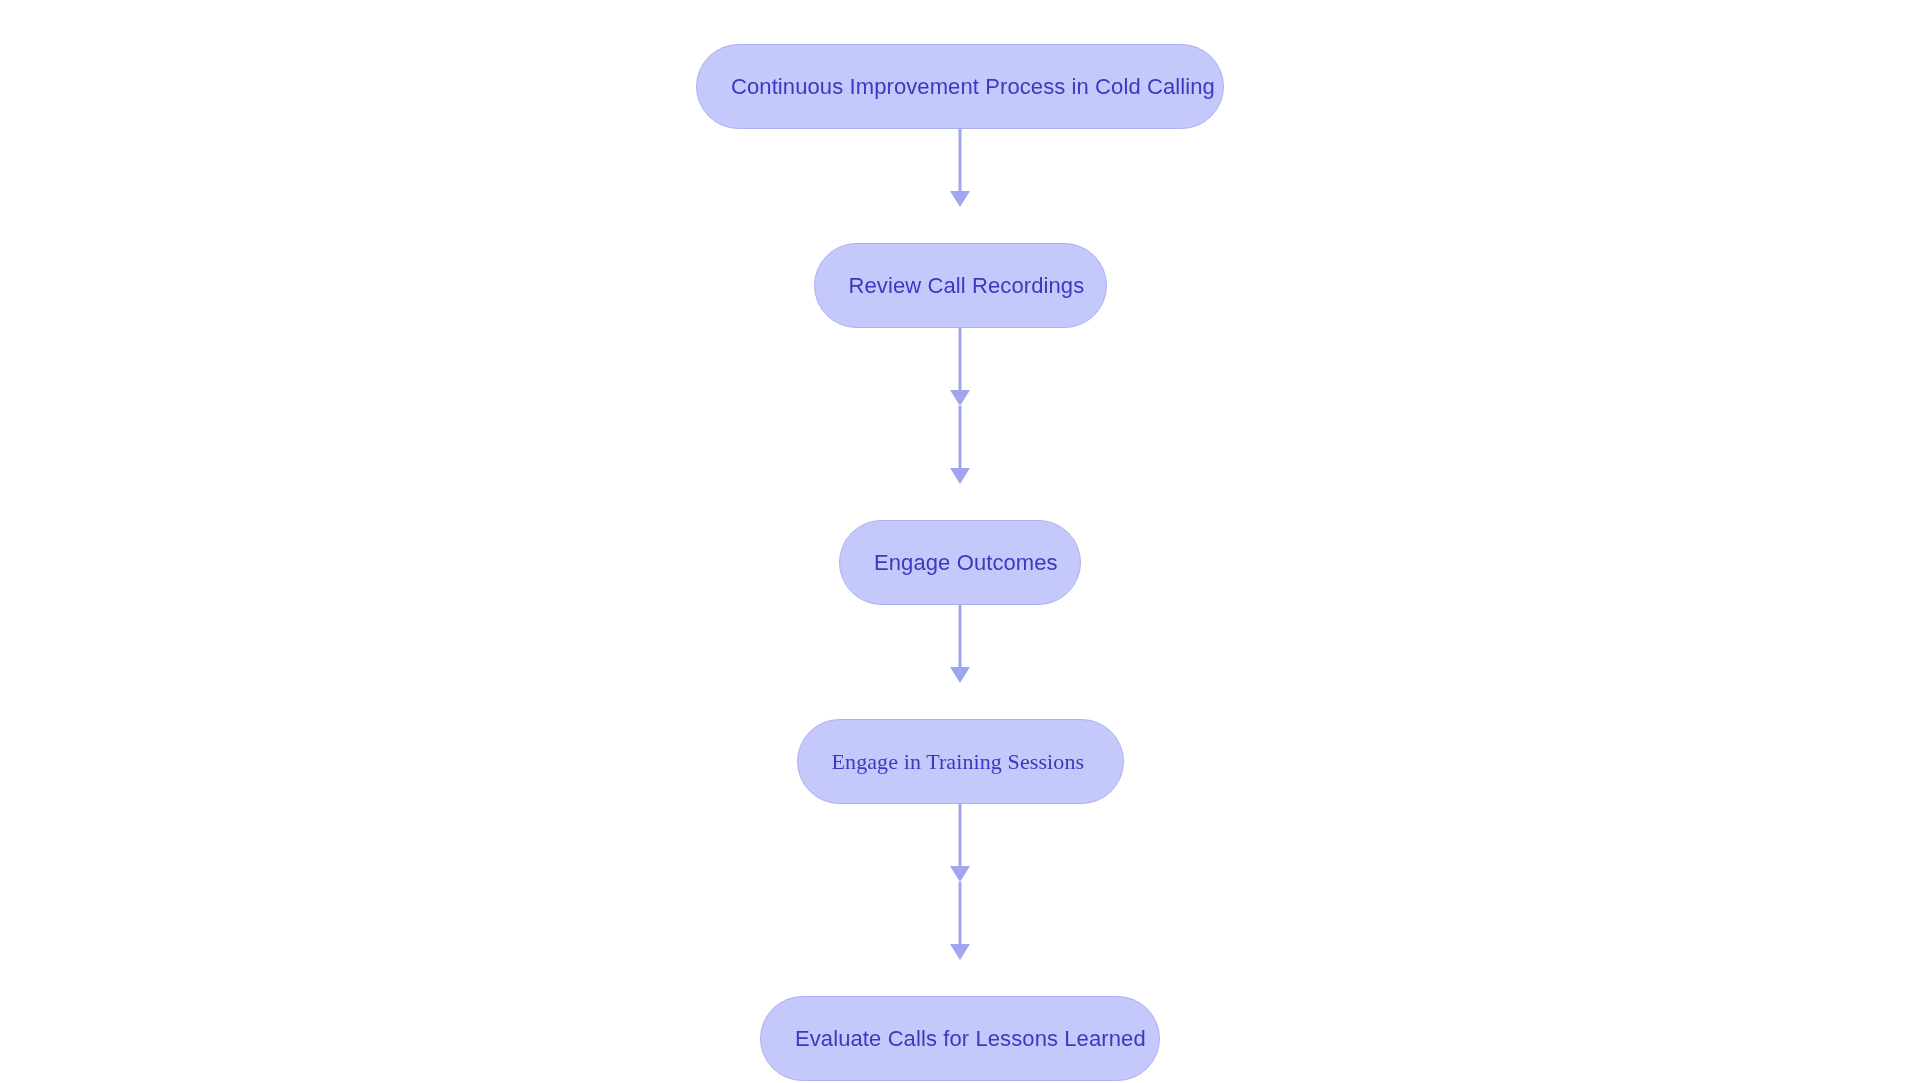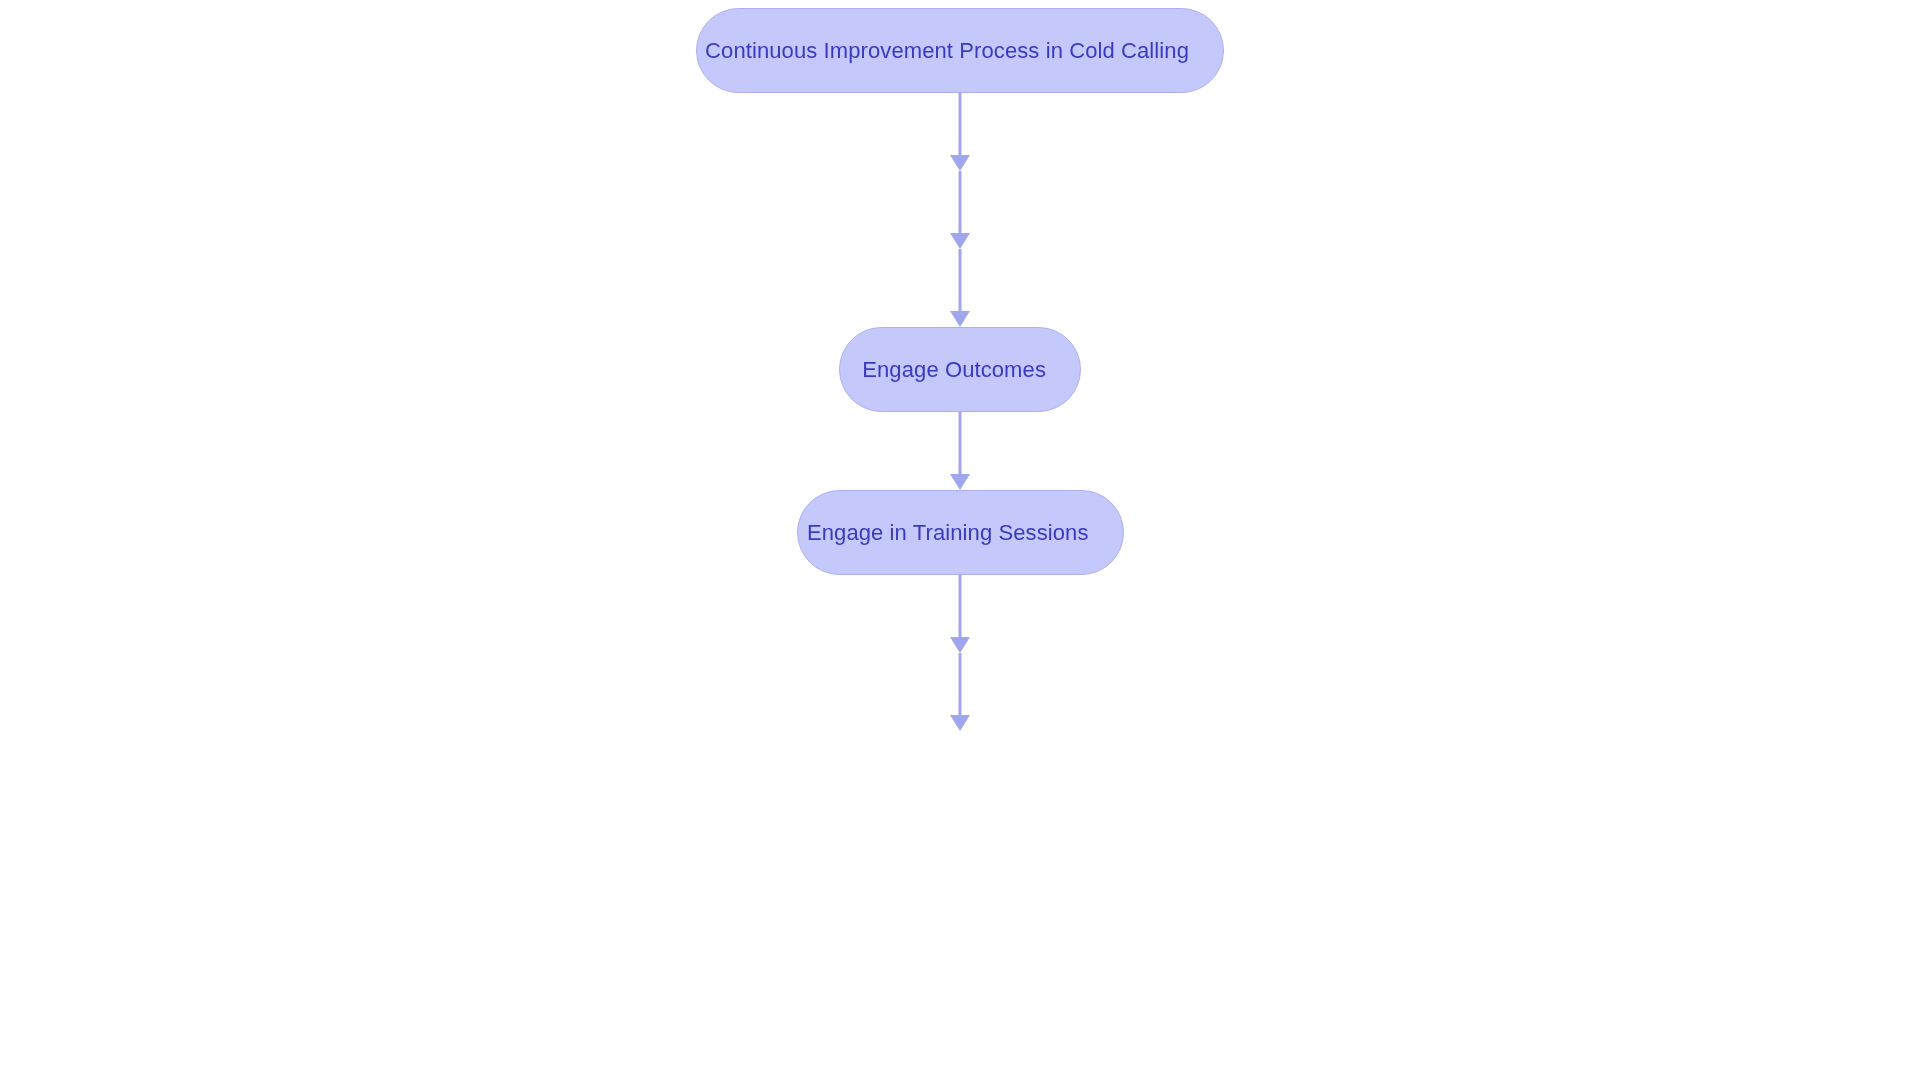--- a/index.html
+++ b/index.html
@@ -33,23 +33,24 @@
   }
 
   .node {
     box-sizing: border-box;
     height: 85px;
     border-radius: 44px;
     background: #c5c8fa;
     border: 1px solid #aab0f0;
     display: flex;
     align-items: center;
-    justify-content: flex-end;
+    justify-content: flex-start;
     padding: 14px 34px;
     flex: none;
+    margin-top: 36px;
   }
 
   .node-label {
     color: #3a3ac0;
     font-size: 22px;
     font-weight: 400;
     line-height: 1;
     letter-spacing: 0.1px;
     white-space: nowrap;
   }
@@ -81,21 +82,21 @@
     border-left: 10px solid transparent;
     border-right: 10px solid transparent;
     border-top: 16px solid #9fa6ee;
   }
 
   
   .n0 { width: 528px; }
   .n1 { width: 293px; }
   .n2 { width: 343px; }
   .n3 { width: 242px; }
-  .n4 { width: 327px; }
+  .n4 { width: 327px; font-family: Liberation Serif, serif; }
   .n5 { width: 387px; }
   .n6 { width: 400px; }
 
   .spacer-top { height: 8px; flex: none; }
 </style>
 </head>
 <body>
 
 <div id="flowchart">
   <div class="flow-column">
@@ -104,20 +105,23 @@
 
     <div class="node n0">
       <span class="node-label">Continuous Improvement Process in Cold Calling</span>
     </div>
 
     <div class="connector">
       <div class="connector-line"></div>
       <div class="connector-head"></div>
     </div>
 
+    <div class="node n1">
+      <span class="node-label">Review Call Recordings</span>
+    </div>
 
     <div class="connector">
       <div class="connector-line"></div>
       <div class="connector-head"></div>
     </div>
 
 
     <div class="connector">
       <div class="connector-line"></div>
       <div class="connector-head"></div>
@@ -140,15 +144,18 @@
       <div class="connector-line"></div>
       <div class="connector-head"></div>
     </div>
 
 
     <div class="connector">
       <div class="connector-line"></div>
       <div class="connector-head"></div>
     </div>
 
+    <div class="node n6">
+      <span class="node-label">Evaluate Calls for Lessons Learned</span>
+    </div>
 
   </div>
 </div>
 
 </body></html>

